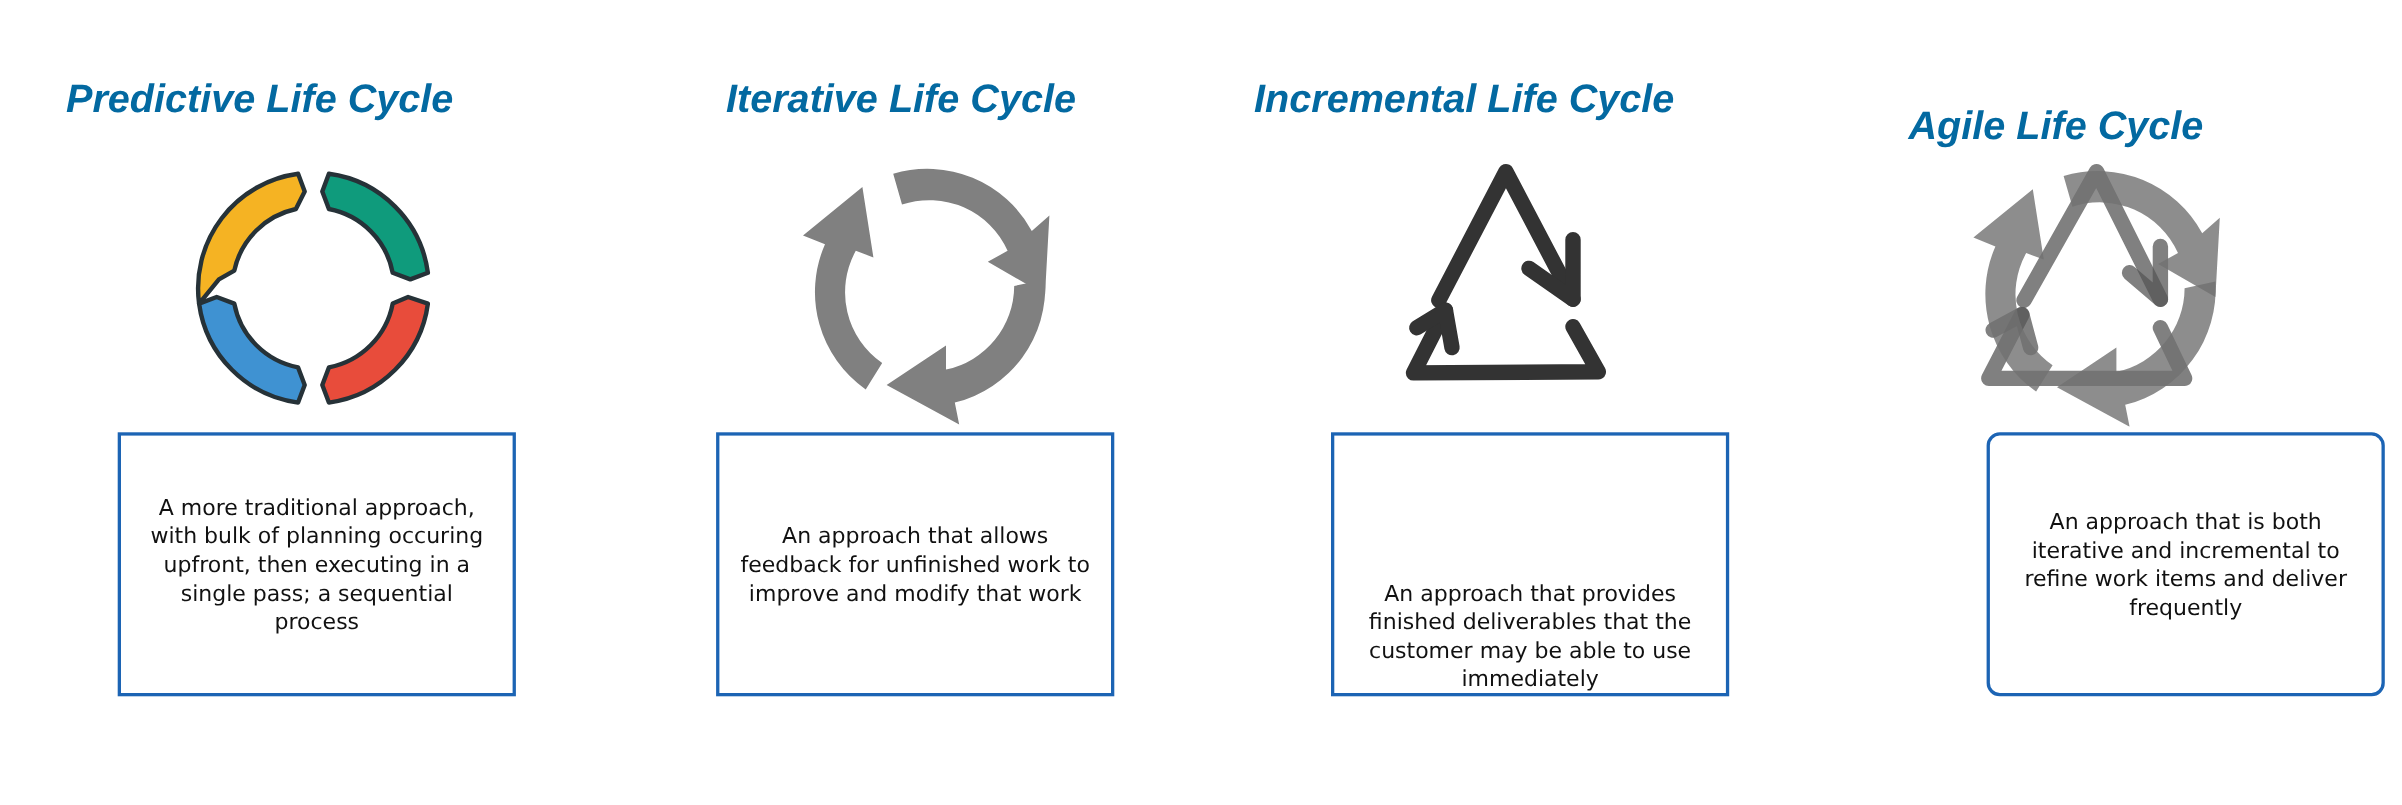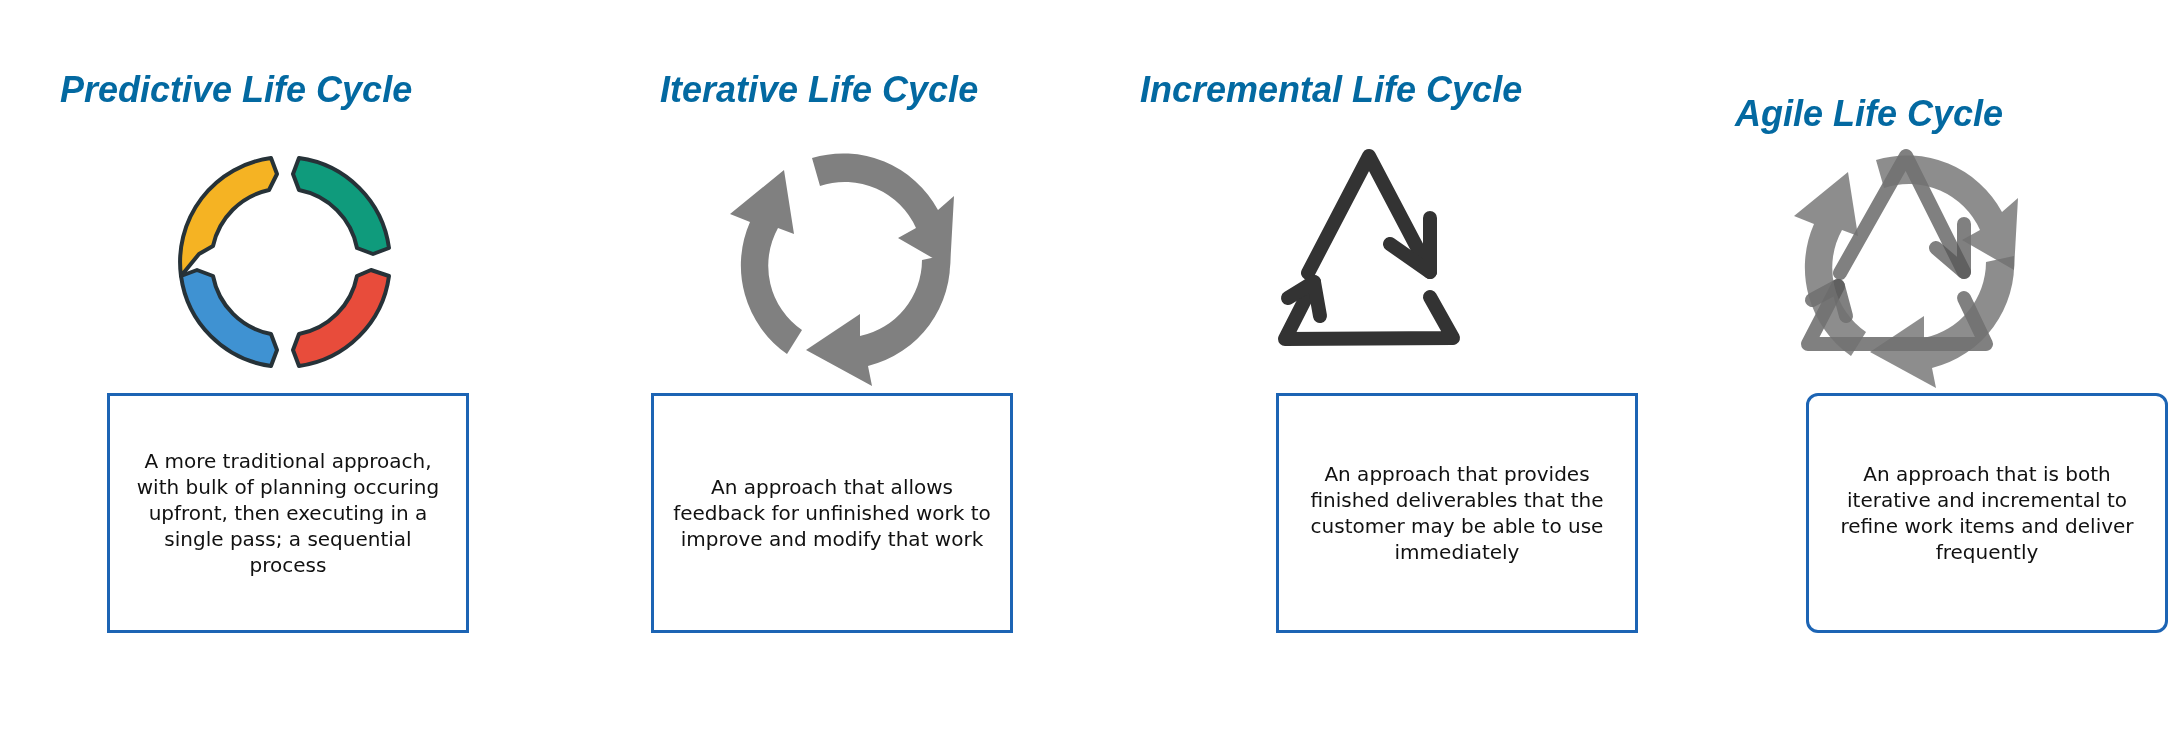--- a/index.html
+++ b/index.html
@@ -81,21 +81,21 @@
   <svg class="icon" style="left:1270px; top:148px;" width="240" height="230" viewBox="0 0 240 230">
     <g fill="none" stroke="#333333" stroke-width="14" stroke-linecap="round" stroke-linejoin="round">
 
       <polyline points="38,125 99,8 160,124"></polyline>
       <polyline points="120,96 160,124 160,70"></polyline>
 
       <polyline points="160,149 183,190 15,191 44,134"></polyline>
       <polyline points="18,150 44,134 50,168"></polyline>
     </g>
   </svg>
-  <div class="box" style="left:1276px;">
+  <div class="box" style="left:1210px;align-items:flex-end;">
     <div class="box-text">An approach that provides finished deliverables that the customer may be able to use immediately</div>
   </div>
 </div>
 
 <div>
   <div class="title" style="left:1735px; top:96px;">Agile Life Cycle</div>
   <svg class="icon" style="left:1790px; top:148px;" width="240" height="240" viewBox="0 0 240 240">
 
     <g fill="none" stroke="#555555" stroke-opacity="0.75" stroke-width="14" stroke-linecap="round" stroke-linejoin="round">
       <polyline points="50,125 116,8 174,124"></polyline>

